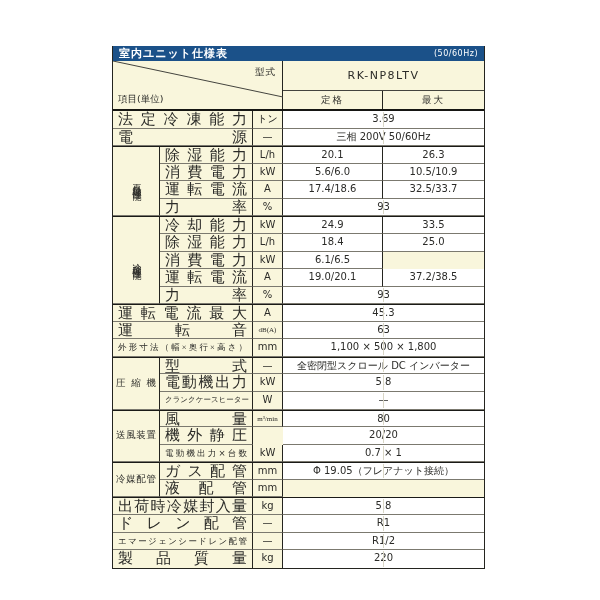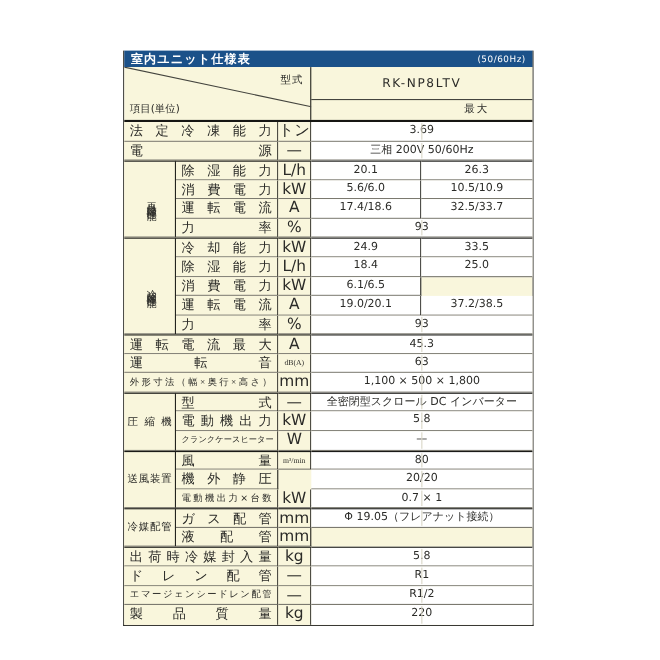--- a/index.html
+++ b/index.html
@@ -44,28 +44,28 @@
     grid-auto-rows:17.57px; background:#f9f6dc;
   }
   .c { overflow:hidden; white-space:nowrap; border-bottom:1px solid #7b796f; }
   .c.thick { border-top:1px solid #1a1a17; }
   .c.last { border-bottom:none; }
   .c.grp { background:#f9f6dc; border-right:1px solid #24241f; display:flex; align-items:center; justify-content:center; }
   .c.grp.v span { writing-mode:vertical-rl; font-size:9px; letter-spacing:1.5px; line-height:1.1; }
   .c.grp.h span { width:100%; padding:0 3px; font-size:9.5px; text-align:justify; text-align-last:justify; }
   .c.lab {
     background:#f9f6dc; border-right:1px solid #24241f;
-    font-size:12px; line-height:16.5px; padding:0 5px;
+    font-size:15px; line-height:16.5px; padding:0 5px;
     text-align:justify; text-align-last:justify;
   }
   .c.lab.s  { font-size:8.5px; }
   .c.lab.xs { font-size:7.5px; }
   .c.unit {
     background:#f9f6dc; border-right:1px solid #24241f;
-    font-size:14px; line-height:16.5px; text-align:center;
+    font-size:10px; line-height:16.5px; text-align:center;
   }
   .c.unit.us { font-size:7px;font-family:Liberation Serif, serif; }
   .c.val {
     background:#ffffff; font-size:10px; line-height:16.5px; text-align:center;
     position:relative; border-right:1px solid #24241f;
   }
   .c.val.edge { border-right:none; }
   .c.val.merged::after {
     content:""; position:absolute; left:100px; top:1px; bottom:1px; width:1px;
     background:#d9d6c6;
@@ -84,20 +84,21 @@
 
     <div class="mhead">
       <div class="diag">
         <svg width="170" height="48" viewBox="0 0 170 48">
           <line x1="0" y1="0" x2="170" y2="36" stroke="#44443e" stroke-width="1"></line>
         </svg>
         <span class="mh-model-lab">型式</span>
         <span class="mh-item-lab">項目(単位)</span>
       </div>
       <div class="mh-model">RK-NP8LTV</div>
+      <div class="mh-col r">定格</div>
       <div class="mh-col m">最大</div>
     </div>
 
     <div class="spec-grid">
         <div class="c lab" style="grid-area: 1 / 1 / auto / 3;">法定冷凍能力</div>
         <div class="c unit" style="grid-area: 1 / 3;">トン</div>
         <div class="c val edge merged" style="grid-area: 1 / 4 / auto / 6;">3.69</div>
         <div class="c lab" style="grid-area: 2 / 1 / auto / 3;">電源</div>
         <div class="c unit" style="grid-area: 2 / 3;">—</div>
         <div class="c val edge merged" style="grid-area: 2 / 4 / auto / 6;">三相 200V 50/60Hz</div>

